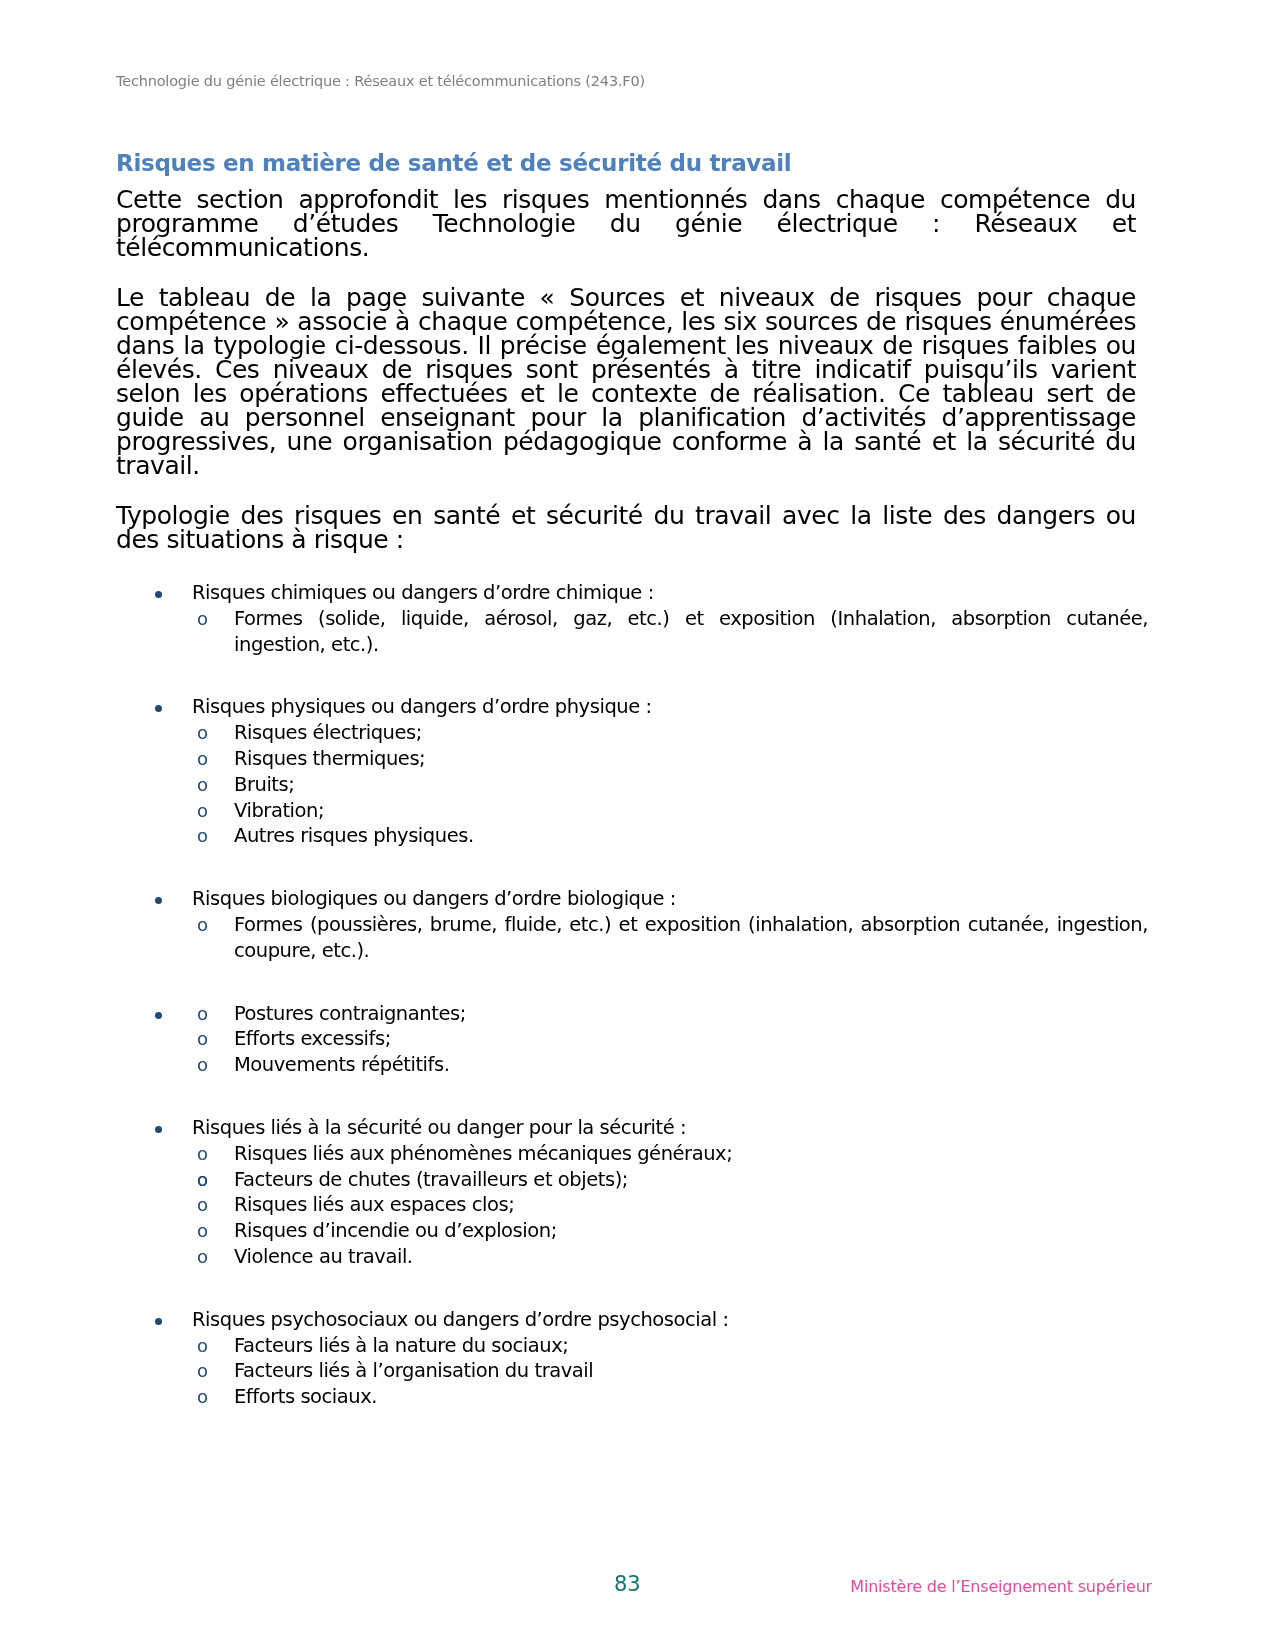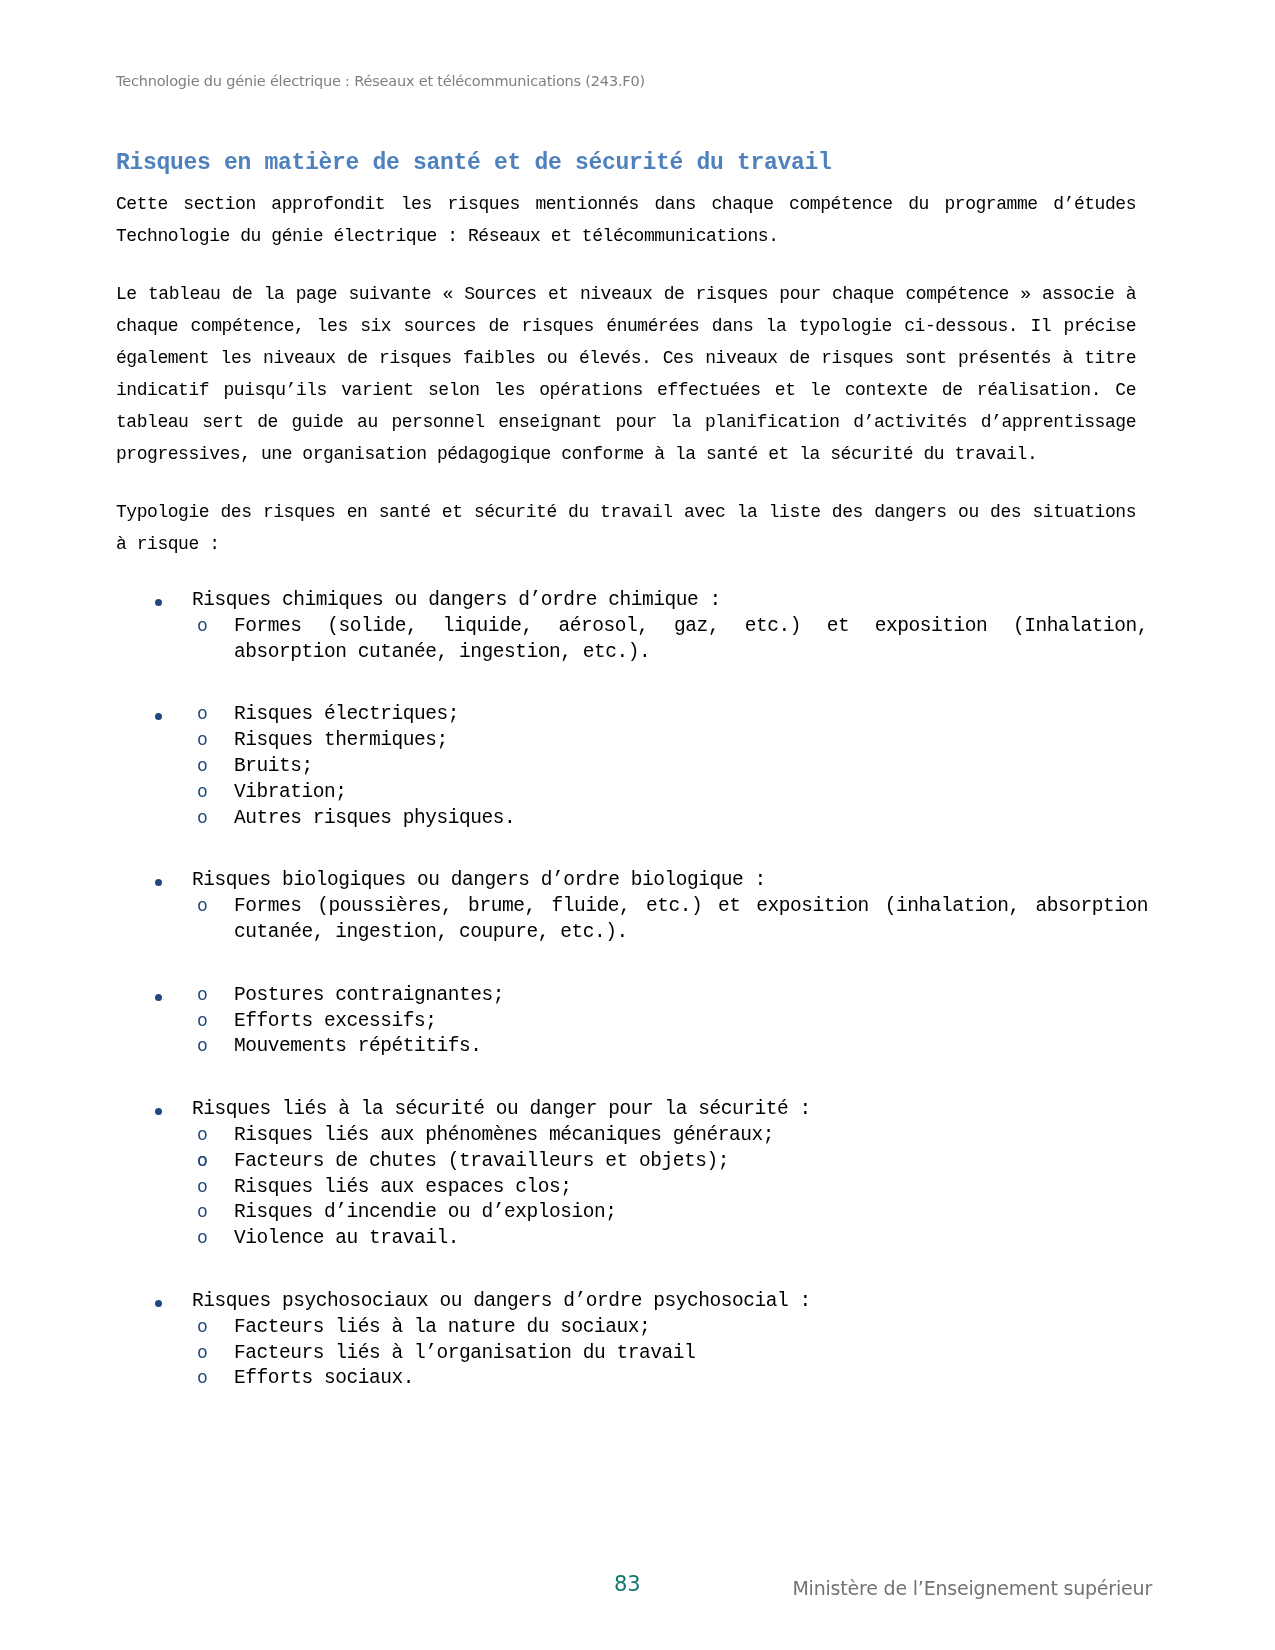--- a/index.html
+++ b/index.html
@@ -1,34 +1,34 @@
 <!DOCTYPE html>
 <html><head>
 <meta charset="utf-8">
 <style>
   html, body { margin: 0; padding: 0; background: #ffffff; }
   body { width: 1275px; height: 1650px; position: relative; overflow: hidden;
          font-family: "DejaVu Sans", sans-serif; color: #000; }
   .header { position: absolute; left: 116px; top: 73px; font-size: 14.5px; color: #7f7f7f;
             letter-spacing: -0.2px; }
-  .content { position: absolute; left: 116px; top: 148px; width: 1034px; font-family: Liberation Mono, monospace; }
+  .content { position: absolute; left: 116px; top: 148px; width: 1034px; }
   .title { font-size: 23px; font-weight: bold; color: #4f81bd; margin: 0 0 10px 0;
            letter-spacing: -0.3px; line-height: 30px; }
-  p.body { font-size: 18px; line-height: 32px; margin: 0 14px 26px 0; text-align: justify;
+  p.body { font-size: 25px; line-height: 24px; margin: 0 14px 26px 0; text-align: justify;
            letter-spacing: -0.45px; transform-origin: left; }
   ul.level1 { list-style: none; margin: 2px; padding: 0; }
   li.l1 { position: relative; padding-left: 74px; font-size: 19.5px; line-height: 25.8px;
           margin-bottom: 37px; letter-spacing: -0.45px; }
   li.l1 > .bullet { position: absolute; left: 37px; top: 11px; width: 7px; height: 7px;
                     border-radius: 50%; background: #1f497d; }
   ul.level2 { list-style: none; margin: 0; padding: 0; }
   li.l2 { position: relative; padding-left: 42px; text-align: justify; }
   li.l2 > .obullet { position: absolute; left: 5px; top: 0; color: #1f497d; font-size: 18px; }
   .footer-page { position: absolute; left: 614px; top: 1572px; font-size: 21px; color: #0f766e; }
-  .footer-org { position: absolute; right: 123px; top: 1577px; font-size: 19px; color: #737373;
+  .footer-org { position: absolute; right: 123px; top: 1577px; font-size: 16px; color: #ec4899;
                 letter-spacing: -0.2px; }
 </style>
 </head>
 <body>
 
 <div class="header">Technologie du génie électrique : Réseaux et télécommunications (243.F0)</div>
 
 <div class="content">
   <h1 class="title">Risques en matière de santé et de sécurité du travail</h1>
 
@@ -41,20 +41,21 @@
     <li class="l1">
       <span class="bullet"></span>
       <span>Risques chimiques ou dangers d’ordre chimique :</span>
       <ul class="level2">
         <li class="l2"><span class="obullet">o</span><span>Formes (solide, liquide, aérosol, gaz, etc.) et exposition (Inhalation, absorption cutanée, ingestion, etc.).</span></li>
       </ul>
     </li>
 
     <li class="l1">
       <span class="bullet"></span>
+      <span>Risques physiques ou dangers d’ordre physique :</span>
       <ul class="level2">
         <li class="l2"><span class="obullet">o</span><span>Risques électriques;</span></li>
         <li class="l2"><span class="obullet">o</span><span>Risques thermiques;</span></li>
         <li class="l2"><span class="obullet">o</span><span>Bruits;</span></li>
         <li class="l2"><span class="obullet">o</span><span>Vibration;</span></li>
         <li class="l2"><span class="obullet">o</span><span>Autres risques physiques.</span></li>
       </ul>
     </li>
 
     <li class="l1">

